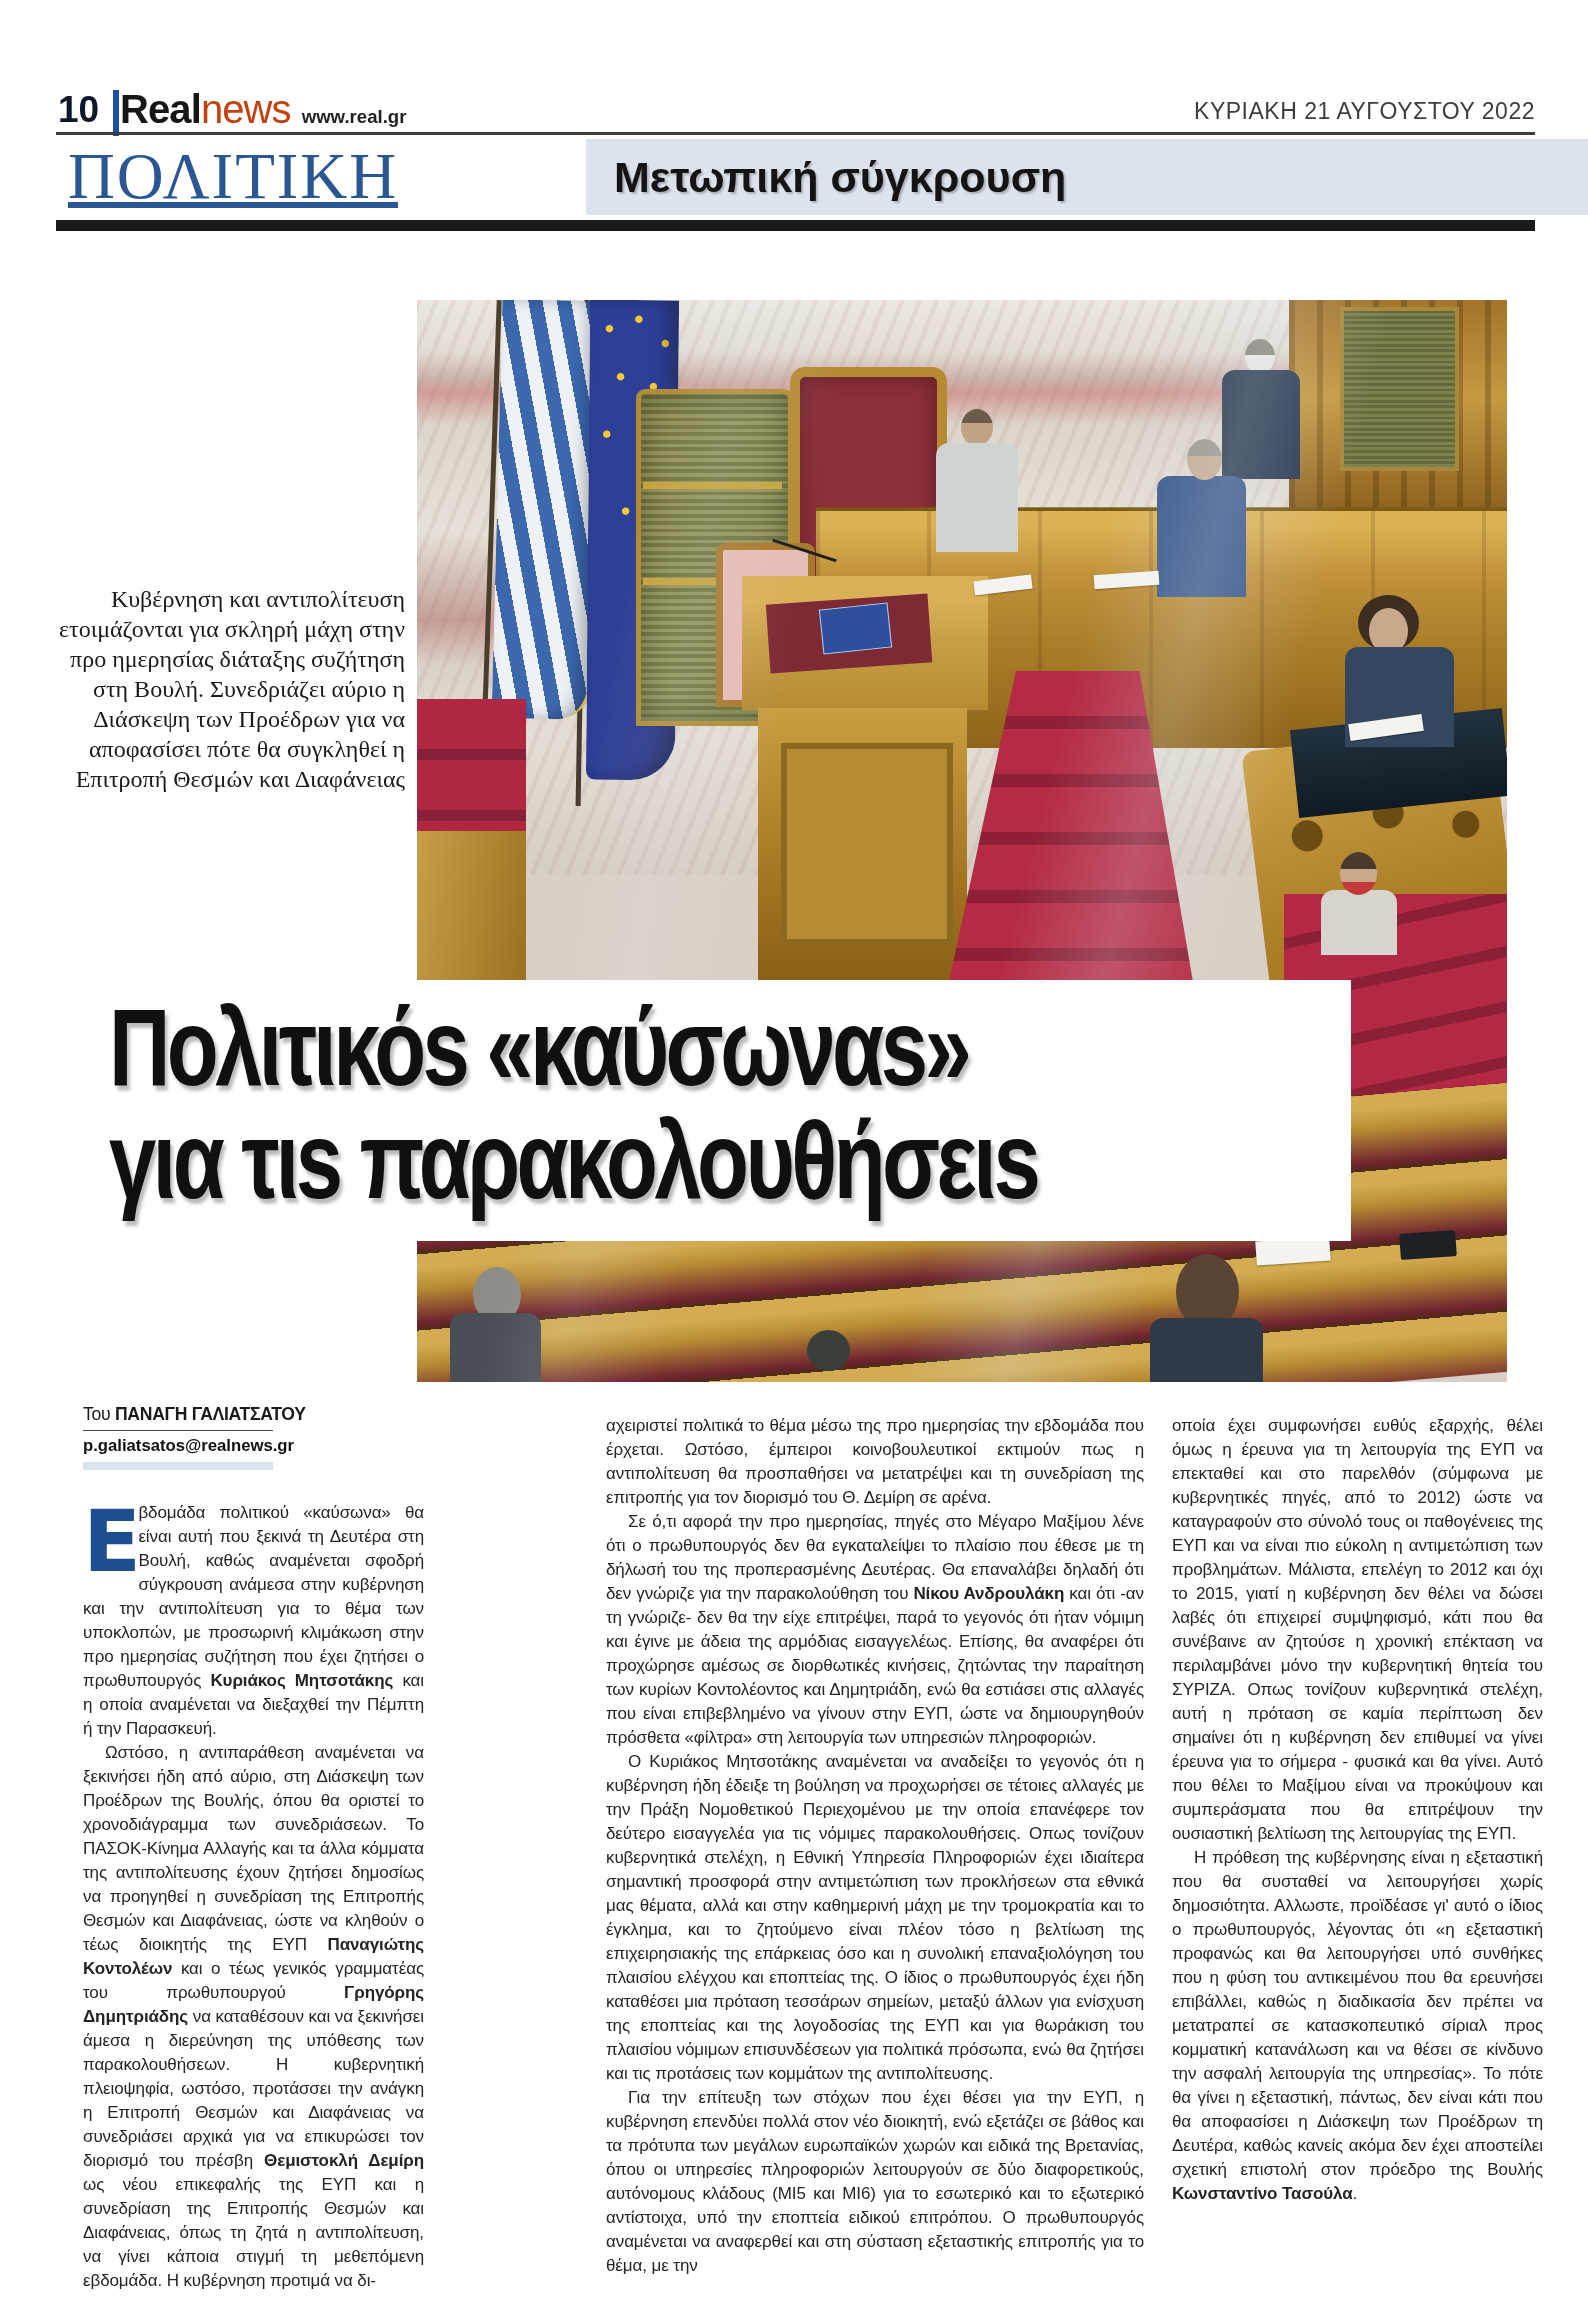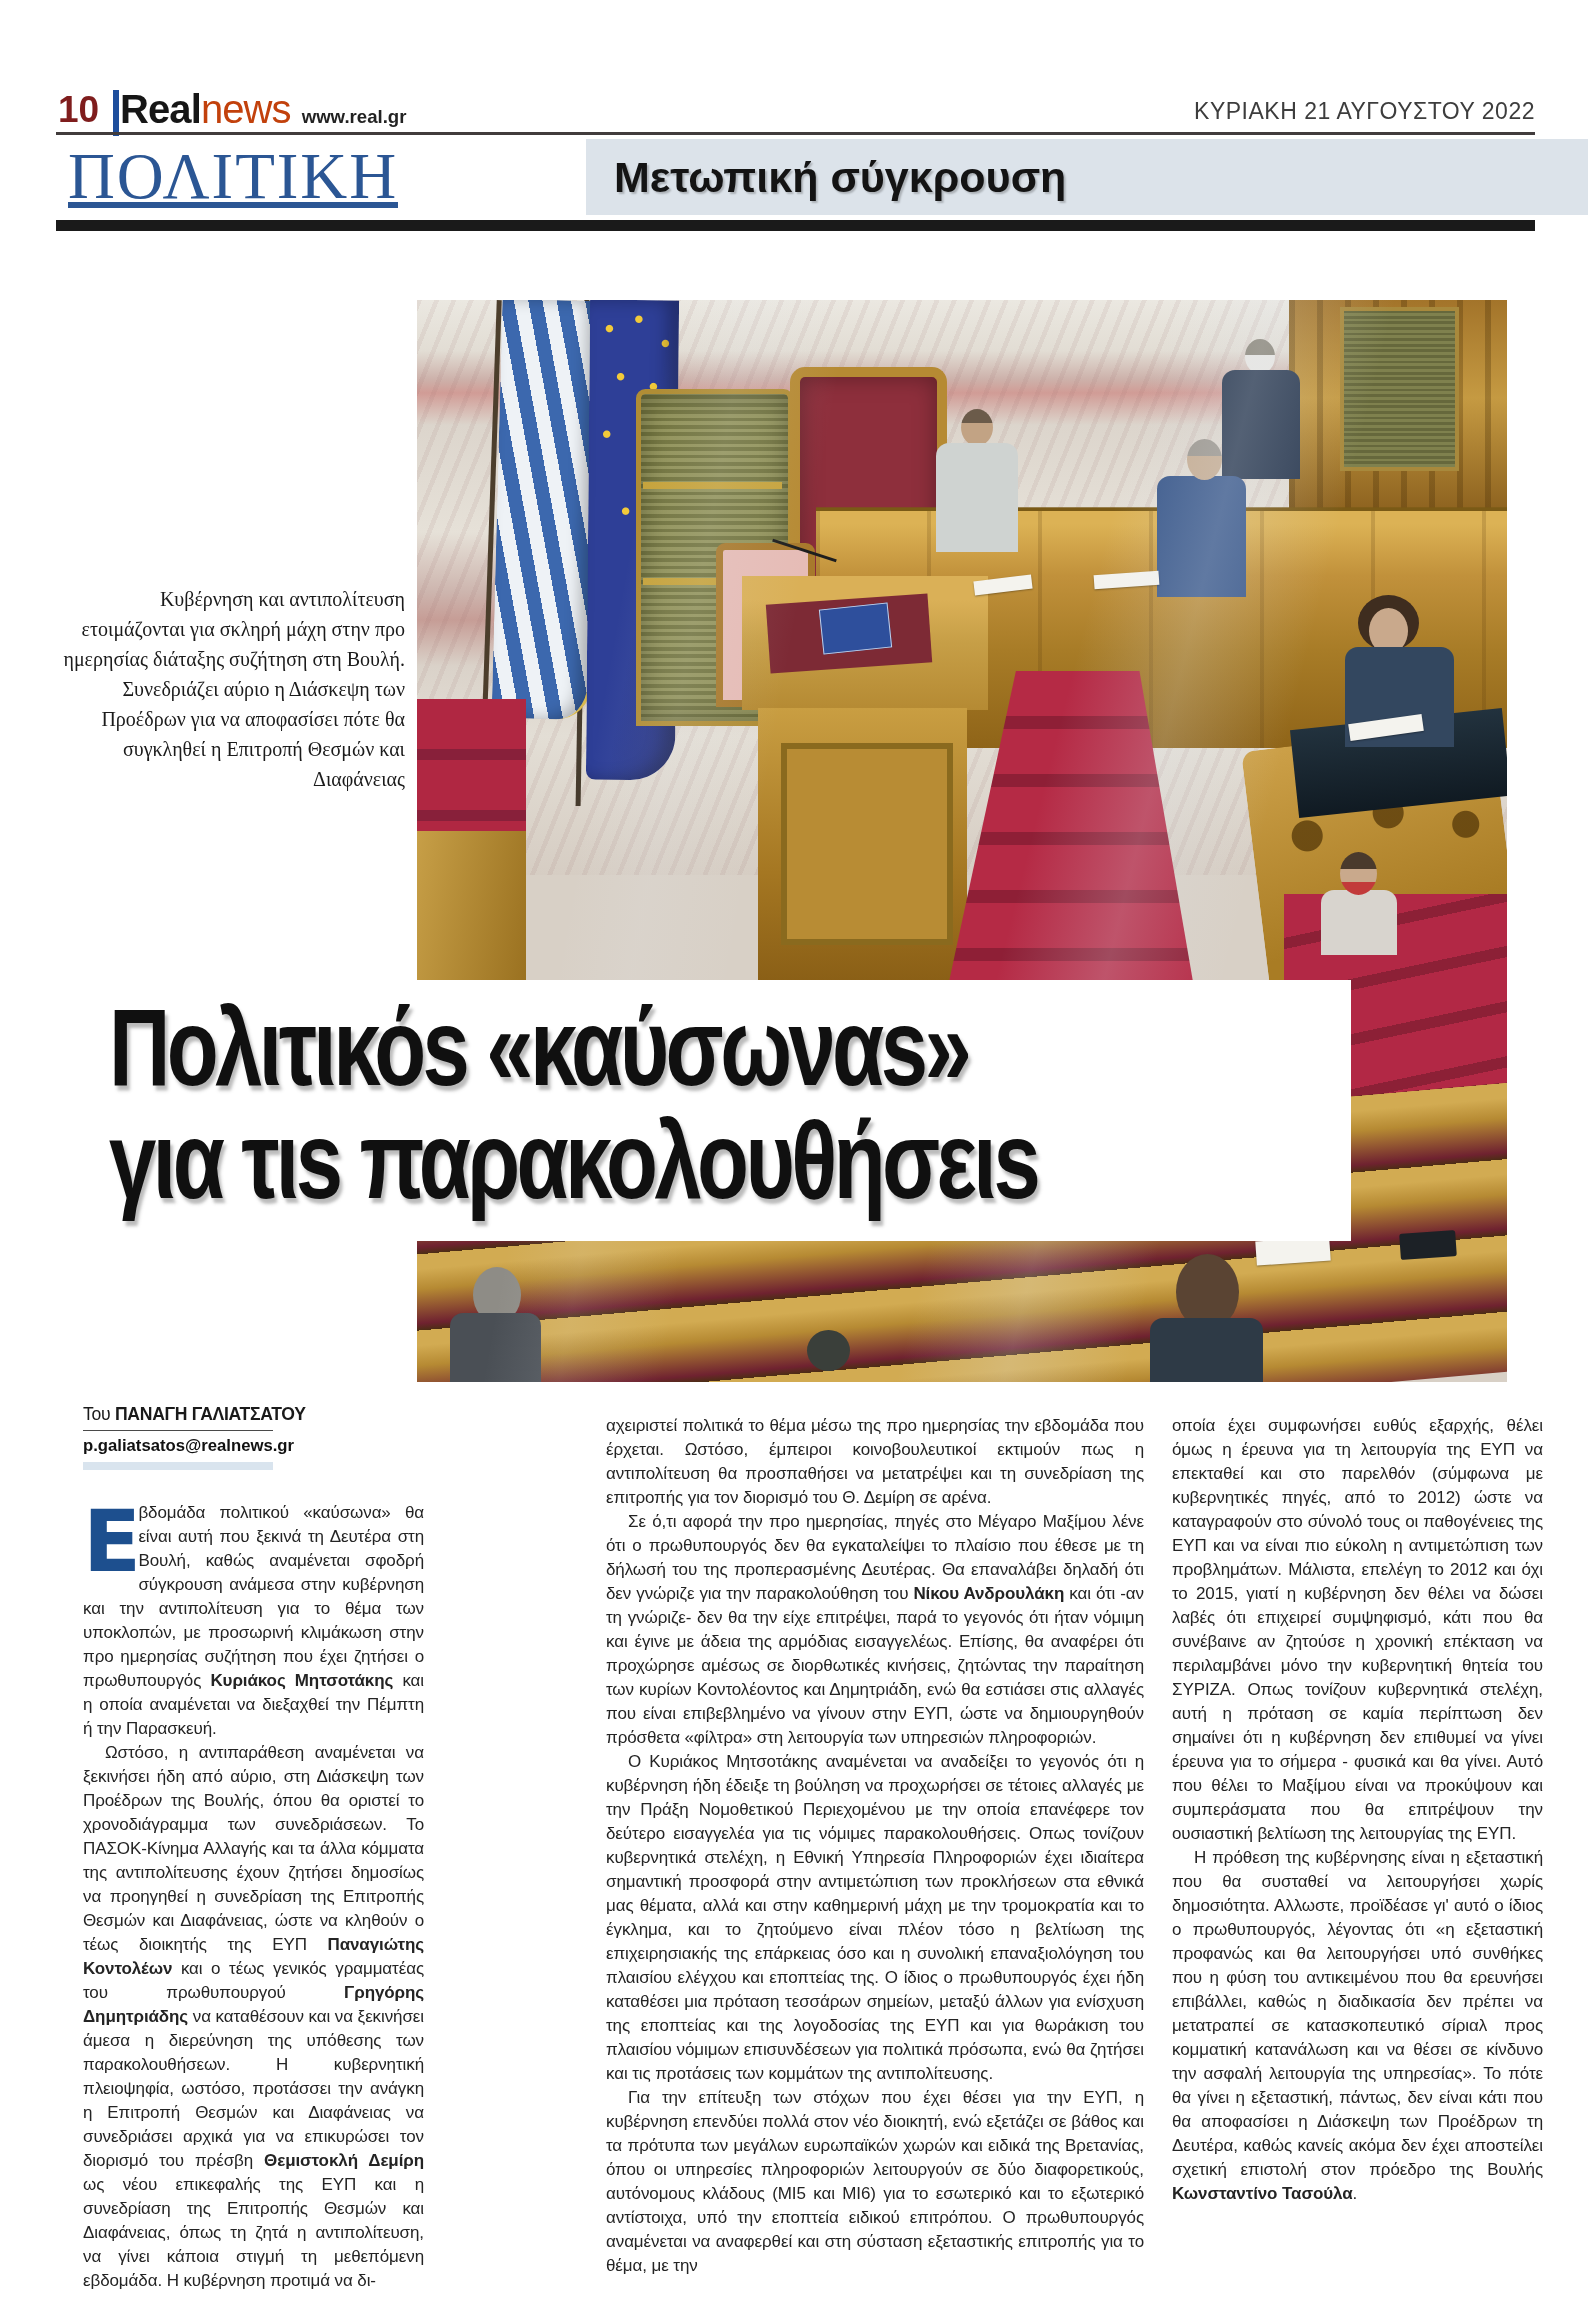--- a/index.html
+++ b/index.html
@@ -1,20 +1,20 @@
 <!DOCTYPE html>
 <html style="--section_blue: #2b5694; --brand_blue: #1e4e9c; --dropcap_blue: #1d4f8e; --kicker_bg: #dce3ea; --email_band: #d9e4ee; --bar_black: #1a1a1a; --headline_black: #101010; --carpet_red: #a81f36; --wood: #c1913b; --marble: #d8d0c6; --flag_blue: #3c68ae; --eu_blue: #2e3f97; --star_yellow: #f2ca3a; --body_text: #242424;font-size:15px"><head>
 <meta charset="utf-8">
 <style>
   html,body{margin:0;padding:0;background:#9a9a9a;}
   .page{position:relative;width:1589px;height:2301px;background:#ffffff;overflow:hidden;
         font-family:"Liberation Sans",sans-serif;}
 
   
-  .pageno{position:absolute;left:58px;top:89px;font-size:37px;font-weight:bold;color:#7f1d1d;}
+  .pageno{position:absolute;left:58px;top:89px;font-size:37px;font-weight:bold;color:#0f172a;}
   .brand-bar{position:absolute;left:113px;top:90px;width:5.6px;height:46px;background:var(--brand_blue);}
   .brand{position:absolute;left:120px;top:87px;display:flex;align-items:baseline;}
   .brand .b1{font-size:40px;font-weight:bold;color:#161616;letter-spacing:-0.9px;}
   .brand .b2{font-size:40px;font-weight:normal;color:#c2410c;letter-spacing:-0.9px;}
   .brand .b3{font-size:18.6px;font-weight:bold;color:#222;margin-left:11px;}
   .issue-date{position:absolute;right:54px;top:98px;font-size:23px;color:#3d3d3d;letter-spacing:0.5px;}
   .header-rule{position:absolute;left:56px;top:132px;width:1479px;height:2.8px;background:#413c3c;}
 
   
   .section-title{position:absolute;left:68px;top:139px;font-family:"Liberation Serif",serif;
@@ -121,21 +121,21 @@
   .mp2-torso{left:733px;top:1018px;width:113px;height:67px;background:#2e3a46;}
   .mp3-head{left:390px;top:1030px;width:43px;height:41px;background:#3a3f3a;}
   .red-mask-woman-head{left:923px;top:552px;width:37px;height:43px;background:linear-gradient(180deg,#4a3a2c 0 40%,#c9a98c 40% 70%,#c23a3a 70%);}
   .red-mask-woman-torso{left:904px;top:590px;width:76px;height:65px;background:#d8d4ce;}
   .glare{left:0;top:0;width:1090px;height:1082px;
     background:linear-gradient(104deg, rgba(255,255,255,0) 55%, rgba(225,232,240,.22) 63%, rgba(255,255,255,0) 72%),
                linear-gradient(100deg, rgba(255,255,255,0) 20%, rgba(230,235,242,.12) 26%, rgba(255,255,255,0) 34%);}
 
   
   .intro{position:absolute;left:56px;top:584px;width:349px;text-align:right;
-    font-family:"Liberation Serif",serif;font-size:20px;line-height:30px;color:#1b1b1b;}
+    font-family:"Liberation Serif",serif;font-size:24px;line-height:30px;color:#1b1b1b;}
 
   
   .headline-box{position:absolute;left:0;top:980px;width:1351px;height:261px;background:#ffffff;}
   .hl-line{margin-left:109px;font-size:109px;line-height:113px;height:113px;font-weight:bold;
     letter-spacing:-4.6px;white-space:nowrap;color:var(--headline_black);
     transform:scaleX(.78);transform-origin:0 50%;
     text-shadow:3.7px 4.6px 3.7px rgba(60,60,60,.35);}
   .hl-1{margin-top:11px;}
 
   

